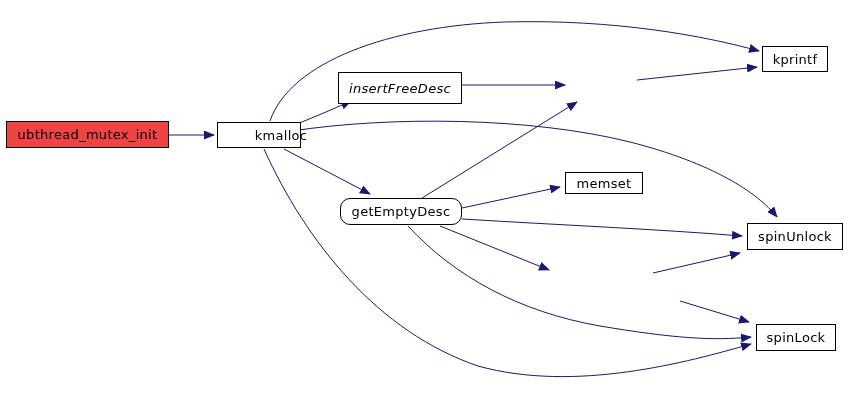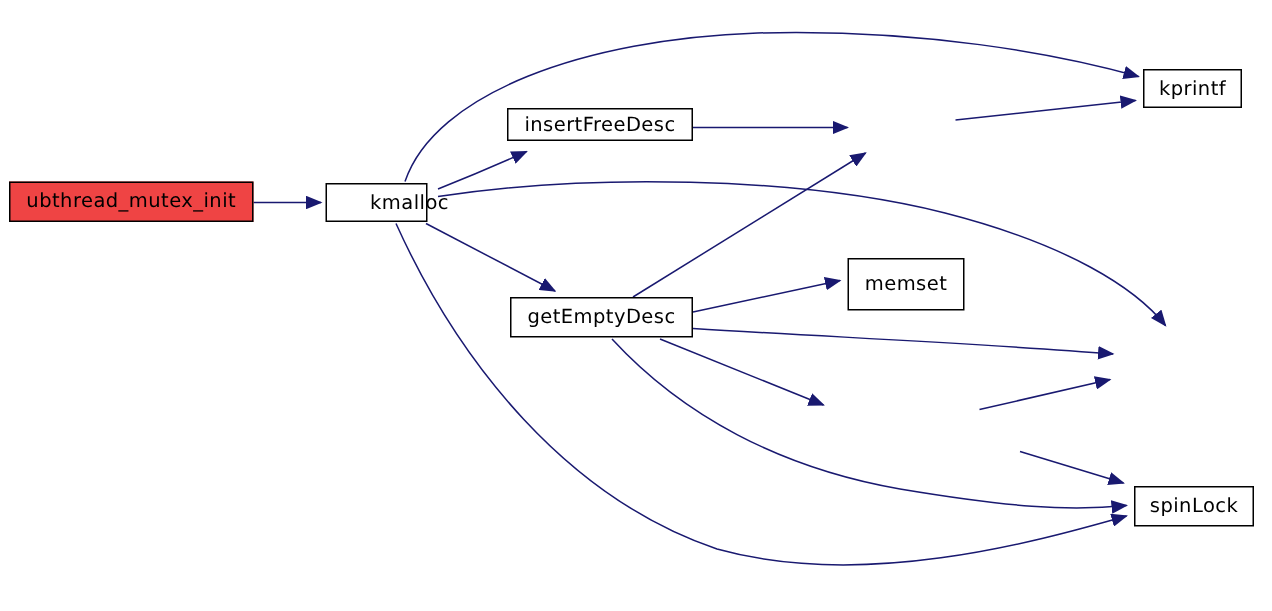--- a/index.html
+++ b/index.html
@@ -74,32 +74,35 @@
         <path d="M 440,226 L 549,270" class="edge" marker-end="url(#arrow)"></path>
         <path d="M 408,226 C 455,277 520,312 600,326 C 672,338 712,341 751,337" class="edge" marker-end="url(#arrow)"></path>
         <path d="M 653,273 L 740,253" class="edge" marker-end="url(#arrow)"></path>
         <path d="M 680,301 L 749,322" class="edge" marker-end="url(#arrow)"></path>
       </g>
   </svg>
   <div class="nodes-layer">
       <div class="node" style="left: 6px; top: 121px; width: 163px; height: 27px; background: #ef4444; border-color: rgb(0, 0, 0);">
         <span>ubthread_mutex_init</span>
       </div>
-      <div class="node" style="left: 217px; top: 122px; width: 68px; height: 26px; background: rgb(255, 255, 255); border-color: rgb(0, 0, 0); padding-left: 44px;">
+      <div class="node" style="left: 217px; top: 122px; width: 84px; height: 26px; background: rgb(255, 255, 255); border-color: rgb(0, 0, 0); padding-left: 44px;">
         <span>kmalloc</span>
       </div>
-      <div class="node" style="left: 338px; top: 72px; width: 124px; height: 22px; background: rgb(255, 255, 255); border-color: rgb(0, 0, 0);">
+      <div class="node" style="left: 338px; top: 72px; width: 124px; height: 32px; background: rgb(255, 255, 255); border-color: rgb(0, 0, 0); font-style: italic;">
         <span>insertFreeDesc</span>
       </div>
       <div class="node" style="left: 762px; top: 46px; width: 66px; height: 26px; background: rgb(255, 255, 255); border-color: rgb(0, 0, 0);">
         <span>kprintf</span>
       </div>
-      <div class="node" style="left: 340px; top: 198px; width: 122px; height: 27px; background: rgb(255, 255, 255); border-color: rgb(0, 0, 0);">
+      <div class="node" style="left: 340px; top: 198px; width: 122px; height: 27px; background: rgb(255, 255, 255); border-color: rgb(0, 0, 0); border-radius: 10px;">
         <span>getEmptyDesc</span>
       </div>
-      <div class="node" style="left: 565px; top: 172px; width: 78px; height: 35px; background: rgb(255, 255, 255); border-color: rgb(0, 0, 0);">
+      <div class="node" style="left: 565px; top: 172px; width: 78px; height: 22px; background: rgb(255, 255, 255); border-color: rgb(0, 0, 0);">
         <span>memset</span>
+      </div>
+      <div class="node" style="left: 747px; top: 223px; width: 96px; height: 27px; background: rgb(255, 255, 255); border-color: rgb(0, 0, 0);">
+        <span>spinUnlock</span>
       </div>
       <div class="node" style="left: 756px; top: 324px; width: 80px; height: 27px; background: rgb(255, 255, 255); border-color: rgb(0, 0, 0); text-align: center;">
         <span>spinLock</span>
       </div>
     </div>
 </div>
 
 </body></html>

